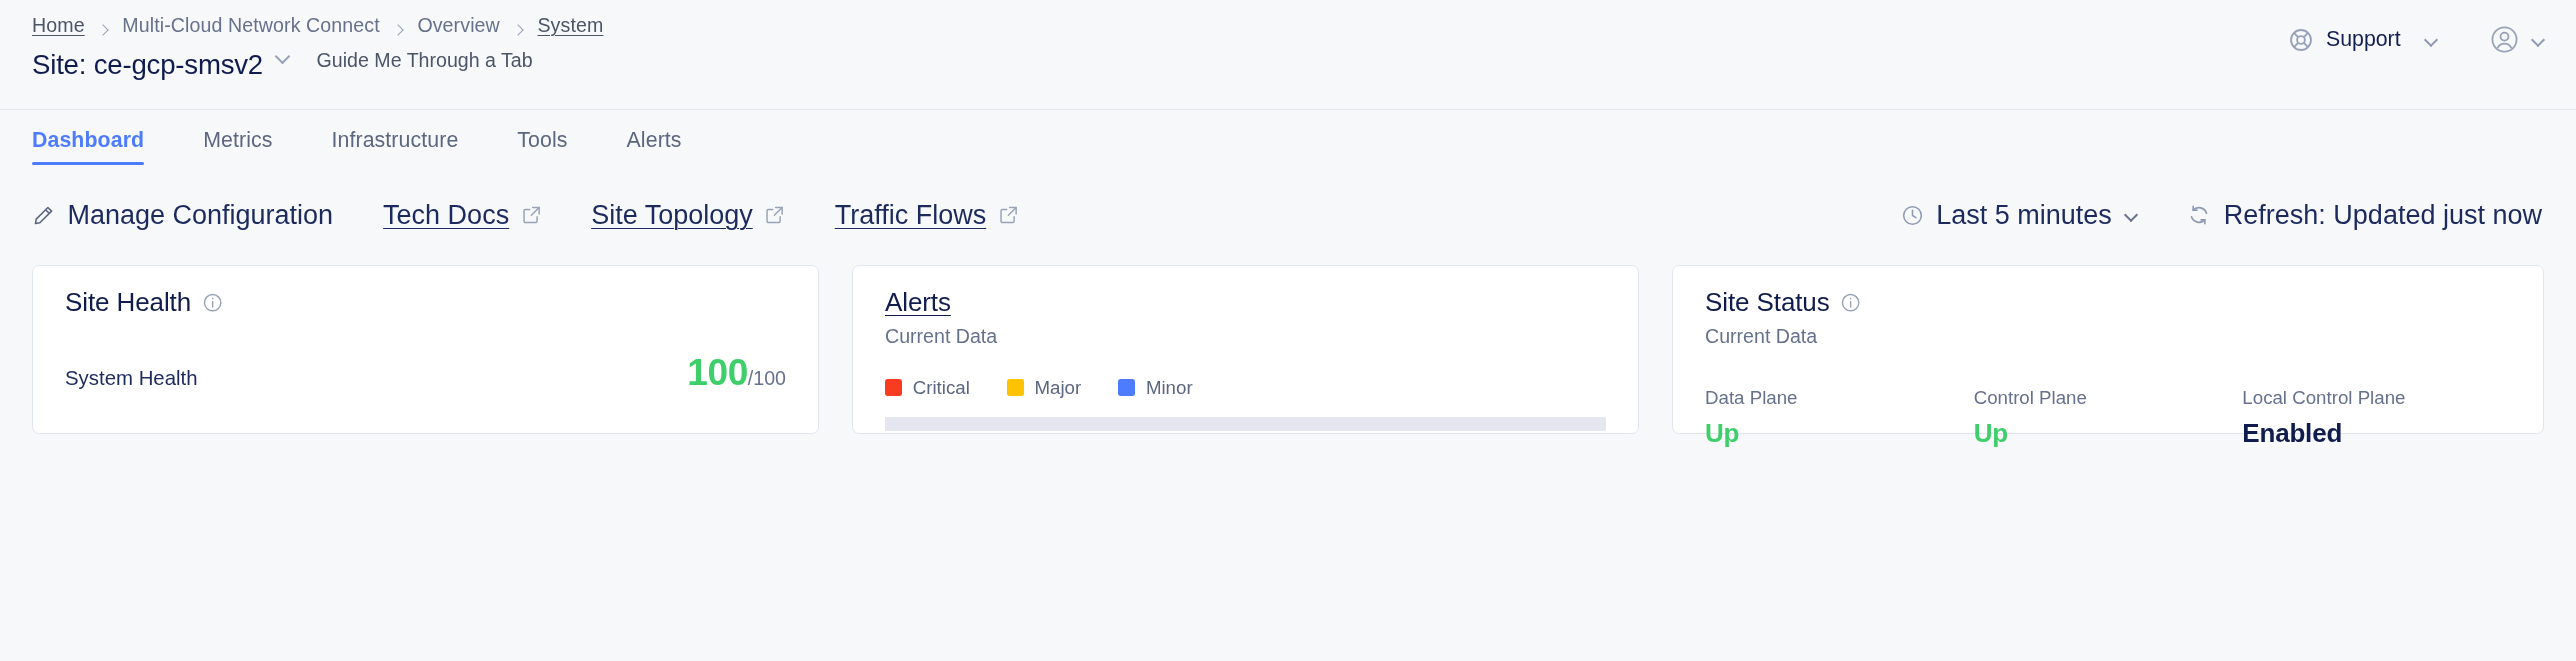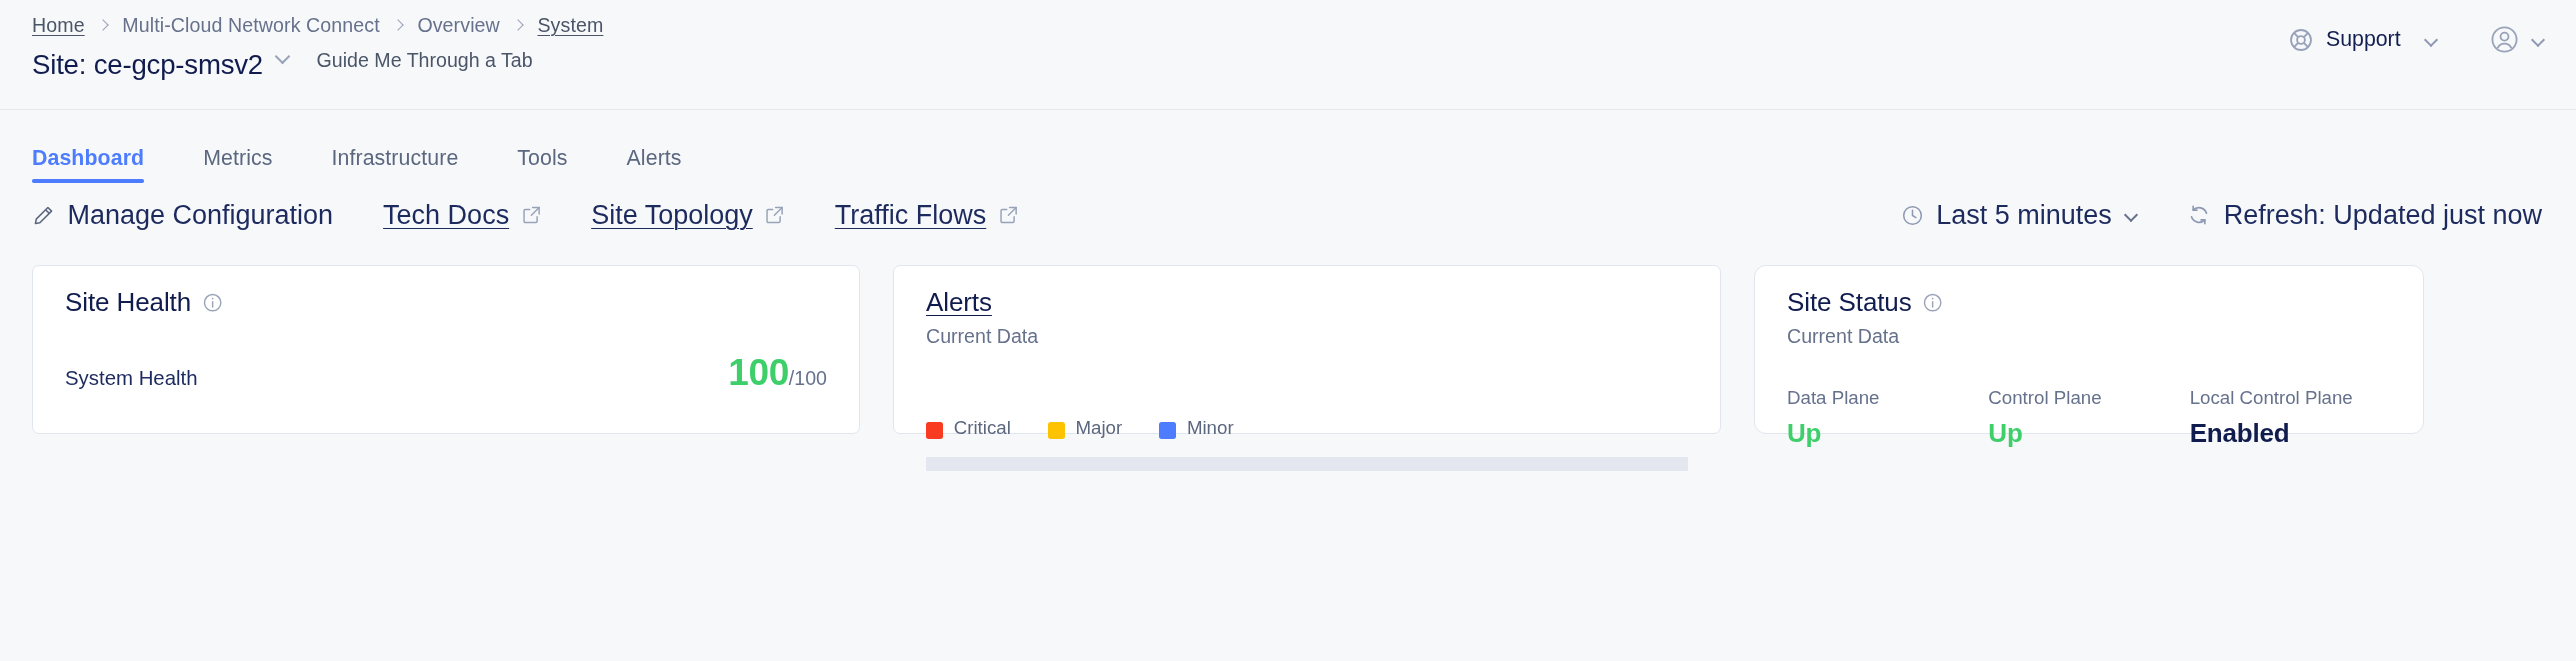--- a/index.html
+++ b/index.html
@@ -13,21 +13,21 @@
   .page { width: 2576px; height: 661px; position: relative; background: #f7f8fa; overflow: hidden; }
 
   
   .header {
     position: relative;
     height: 110px;
     background: #f7f8fa;
     border-bottom: 1.8px solid #e4e7ed;
     padding: 14.2px 36px 0 32px;
   }
-  .breadcrumb { display: flex; align-items: center; gap: 13px; height: 23px; }
+  .breadcrumb { display: flex; align-items: flex-end; gap: 13px; height: 23px; }
   .bc-item { font-size: 19.6px; color: #66718c; letter-spacing: 0.1px; white-space: nowrap; }
   .bc-item.link { color: #4a5568; text-decoration: underline; text-underline-offset: 2.7px; text-decoration-thickness: 0.9px; }
   .bc-sep { width: 11.6px; height: 11.6px; position: relative; flex: 0 0 auto; }
   .bc-sep::before {
     content: ""; position: absolute; left: 0.9px; top: 0.9px;
     width: 7.1px; height: 7.1px;
     border-right: 1.8px solid #98a2b8; border-top: 1.8px solid #98a2b8;
     transform: rotate(45deg);
   }
   .title-row { display: flex; align-items: flex-start; margin-top: 11.6px; height: 37px; }
@@ -56,21 +56,21 @@
   .chev-sm { width: 13.3px; height: 13.3px; position: relative; flex: 0 0 auto; margin-left: 11.6px; }
   .chev-sm::before {
     content: ""; position: absolute; left: 1.8px; top: 1.8px;
     width: 8px; height: 8px;
     border-right: 2px solid #8e99b3; border-bottom: 2px solid #8e99b3;
     transform: rotate(45deg);
   }
   .avatar-btn { display: flex; align-items: center; margin-left: 37px; cursor: pointer; }
 
   
-  .tabs { display: flex; align-items: flex-end; padding: 0 0 0 32px; height: 73px; gap: 0; }
+  .tabs { display: flex; align-items: center; padding: 0 0 0 32px; height: 73px; gap: 0; }
   .tab {
     font-size: 21.3px; color: #5b667f; padding: 0 0 12.4px 0; margin-right: 59px;
     position: relative; cursor: pointer; white-space: nowrap; letter-spacing: 0.1px;
   }
   .tab.active { color: #4d7cfe; font-weight: bold; }
   .tab.active::after {
     content: ""; position: absolute; left: 0; right: 0; bottom: 0;
     height: 3.6px; background: #4d7cfe; border-radius: 1.8px;
   }
 
@@ -97,40 +97,40 @@
   }
 
   
   .cards { display: flex; padding: 18px 32px; gap: 33px; align-items: stretch; }
   .card {
     background: #ffffff; border: 0.9px solid #e1e5ee; border-radius: 7.1px;
     height: 169px; position: relative; padding: 21.3px 32px 0 32px;
   }
   .card.health { width: 828px; }
   .card.alerts { width: 828px; }
-  .card.status { width: 670px; border-radius: 12px; }
+  .card.status { width: 872px; }
   .card-title-row { display: flex; align-items: center; gap: 10.7px; }
   .card-title { font-size: 26px; color: #111c4e; letter-spacing: -0.1px; }
   .card-title.linked { text-decoration: underline; text-underline-offset: 4.4px; text-decoration-thickness: 1.3px; cursor: pointer; }
   .icon-info { width: 21.3px; height: 21.3px; flex: 0 0 auto; }
   .card-sub { font-size: 19.6px; color: #66718c; margin-top: 7.1px; }
 
   
   .health-row {
     display: flex; align-items: baseline; justify-content: space-between;
     margin-top: 34px;
   }
   .health-label { font-size: 20.4px; color: #1c2a5e; }
   .health-score { white-space: nowrap; }
   .score-num { font-size: 37px; font-weight: bold; color: #3ecf6b; letter-spacing: -0.4px; }
   .score-den { font-size: 19.6px; color: #66718c; }
 
   
   .legend { display: flex; align-items: center; gap: 0; margin-top: 28.4px; }
-  .legend-item { display: flex; align-items: flex-end; gap: 10.7px; margin-right: 37px; margin-top: 40px; }
+  .legend-item { display: flex; align-items: center; gap: 10.7px; margin-right: 37px; }
   .legend-swatch { width: 17px; height: 17px; border-radius: 2.7px; flex: 0 0 auto; }
   .legend-label { font-size: 18.7px; color: #5b667f; }
   .alerts-bar {
     margin-top: 18px; height: 14.2px; background: #e4e7f0; border-radius: 0.9px; width: 100%;
   }
 
   
   .status-grid { display: flex; margin-top: 39px; }
   .status-col { width: 276px; }
   .status-label { font-size: 18.7px; color: #66718c; }

